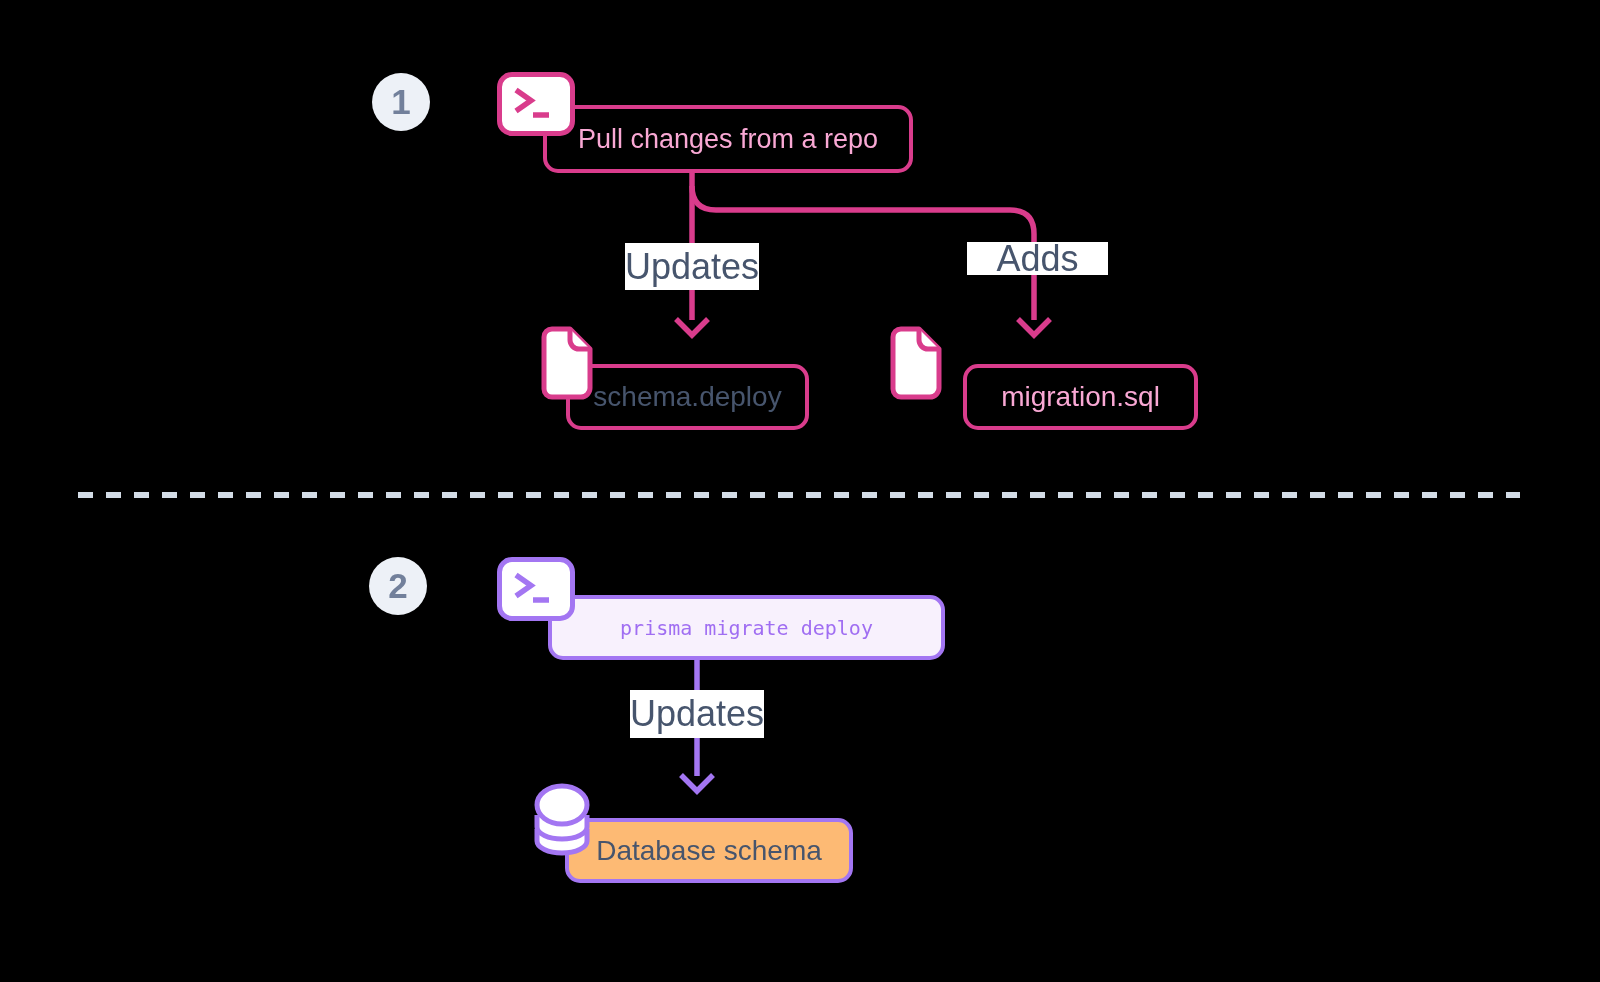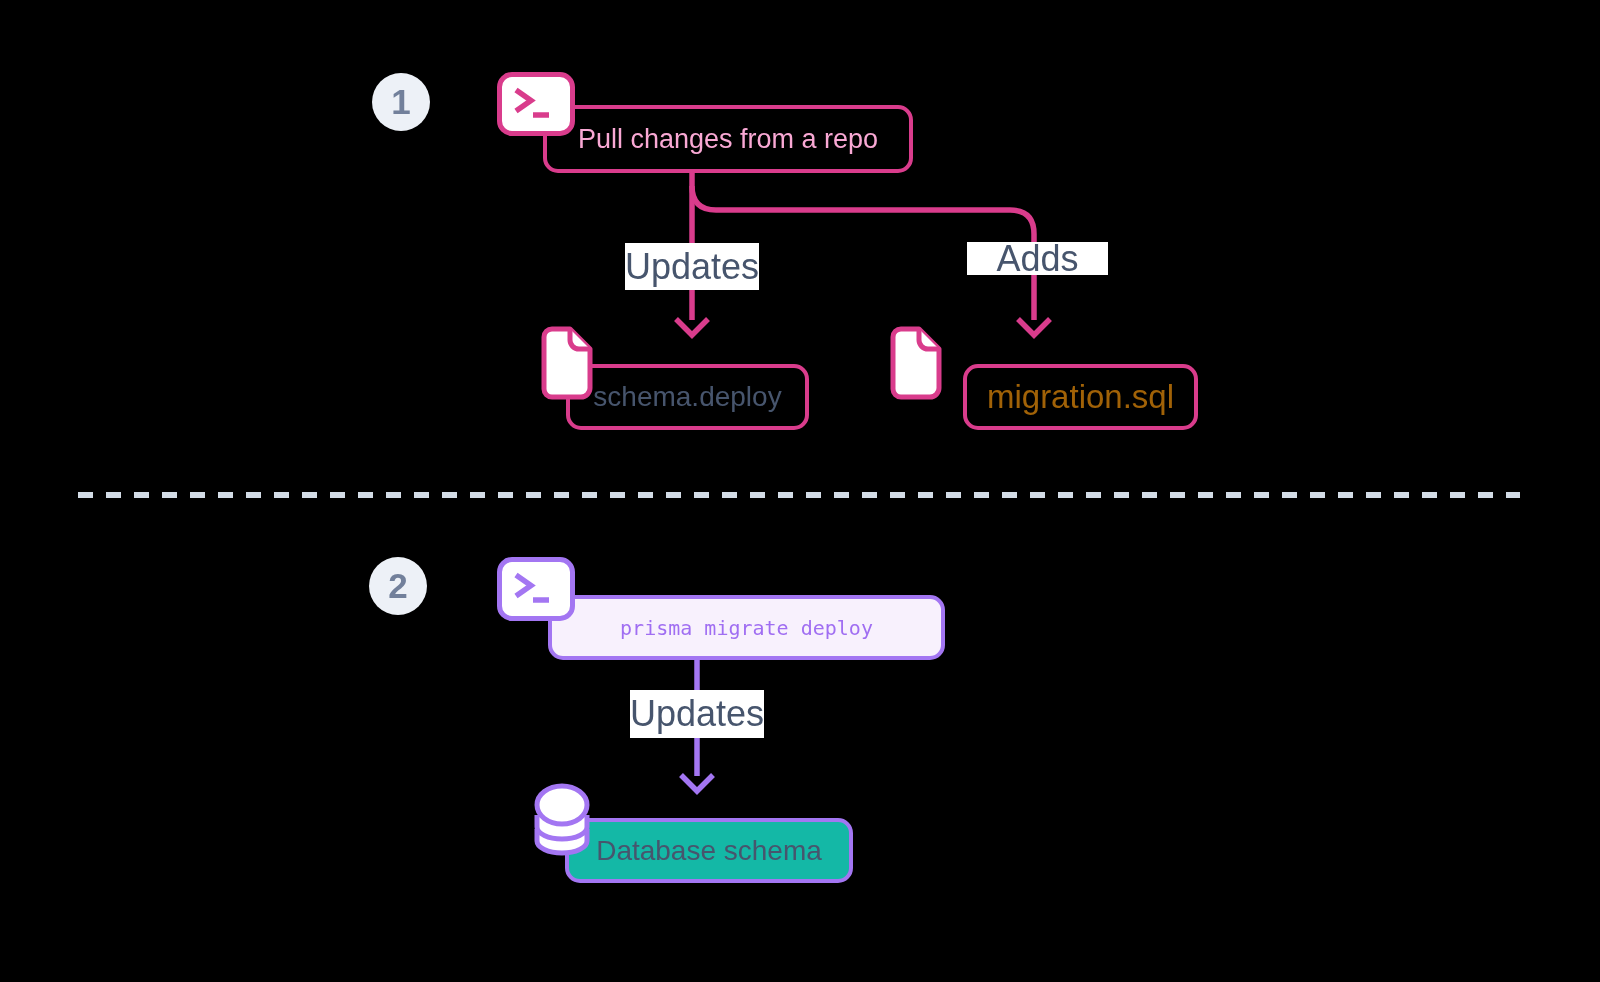--- a/index.html
+++ b/index.html
@@ -25,23 +25,23 @@
   .pill{position:absolute;border:4px solid;border-radius:15px;display:flex;
         align-items:center;justify-content:center;box-sizing:content-box;}
   #pullbox{left:543px;top:105px;width:362px;height:60px;border-color:#D93C8C;
            color:#f9a8d4;font-size:27px;background:#000;}
   #cmdbox{left:548px;top:595px;width:389px;height:57px;border-color:#A376F2;
           background:#F8F1FD;color:#A06EF2;font-size:20px;
           font-family:"DejaVu Sans Mono", monospace;}
   #schemabox{left:566px;top:364px;width:235px;height:58px;border-color:#D93C8C;
              color:#47556D;font-size:28px;background:#000;}
   #migrationbox{left:963px;top:364px;width:227px;height:58px;border-color:#D93C8C;
-                color:#a16207;font-size:33px;background:#000;}
+                color:#f9a8d4;font-size:28px;background:#000;}
   #dbbox{left:565px;top:818px;width:280px;height:57px;border-color:#A376F2;
-         color:#47556D;font-size:28px;background:#14b8a6;}
+         color:#47556D;font-size:28px;background:#fdba74;}
 
   
   .edge-label{position:absolute;background:#FFFFFF;color:#47556D;font-size:36px;
               display:flex;align-items:center;justify-content:center;}
   #updates1{left:625px;top:243px;width:134px;height:47px;}
   #adds{left:967px;top:242px;width:141px;height:33px;}
   #updates2{left:630px;top:690px;width:134px;height:48px;}
 
   
   .node-icon{position:absolute;line-height:0;}

